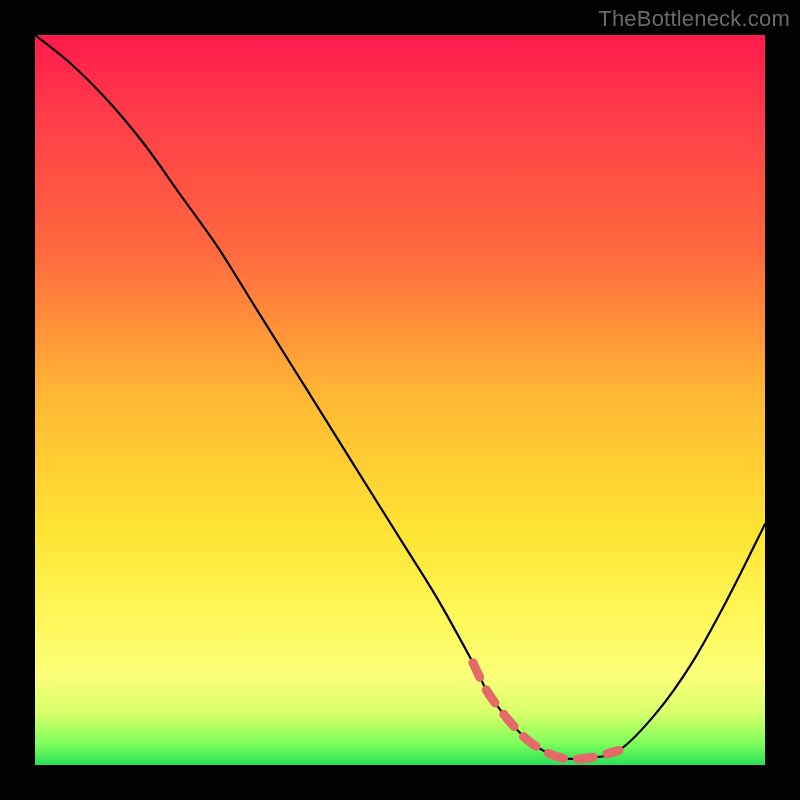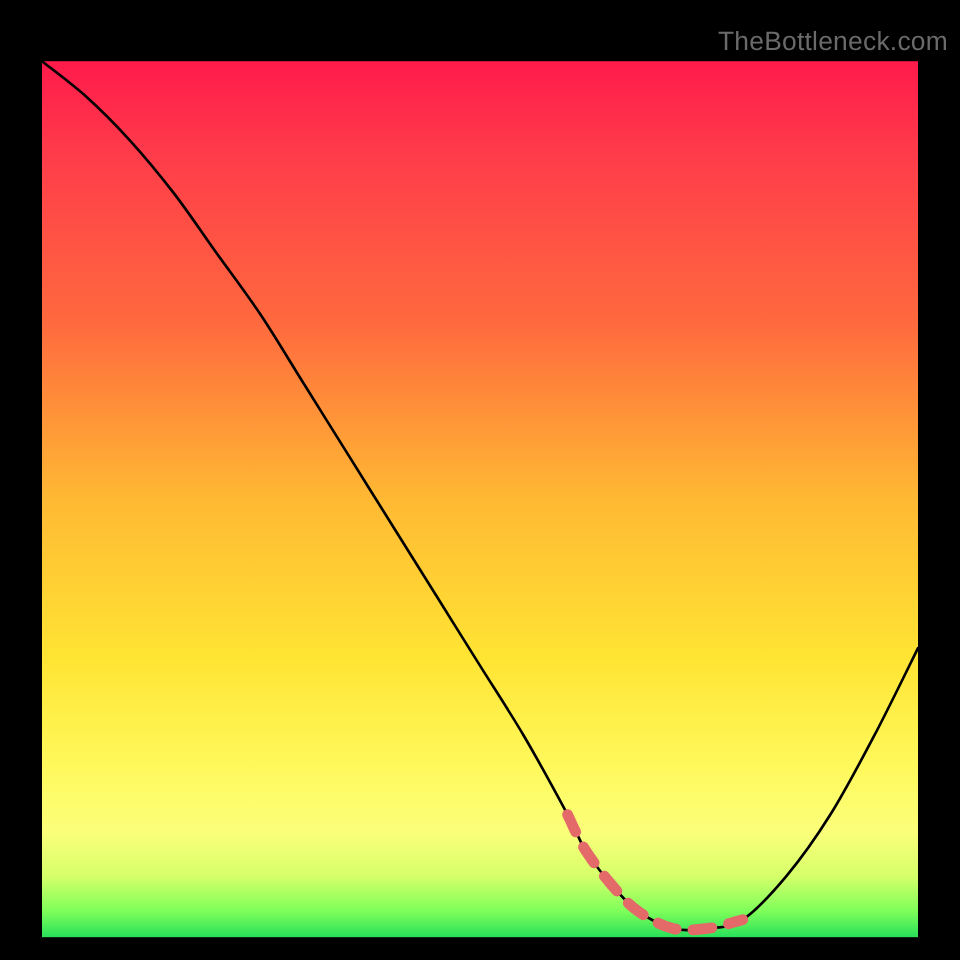--- a/index.html
+++ b/index.html
@@ -7,21 +7,21 @@
     padding: 0;
     width: 800px;
     height: 800px;
     background: #000;
     overflow: hidden;
     font-family: Arial, Helvetica, sans-serif;
   }
   .frame {
     position: absolute;
     left: 0;
-    top: 16px;
+    top: 0;
     width: 800px;
     height: 688px;
     background: #000;
   }
   .plot {
     position: absolute;
     left: 35px;
     top: 35px;
     width: 730px;
     height: 730px;

